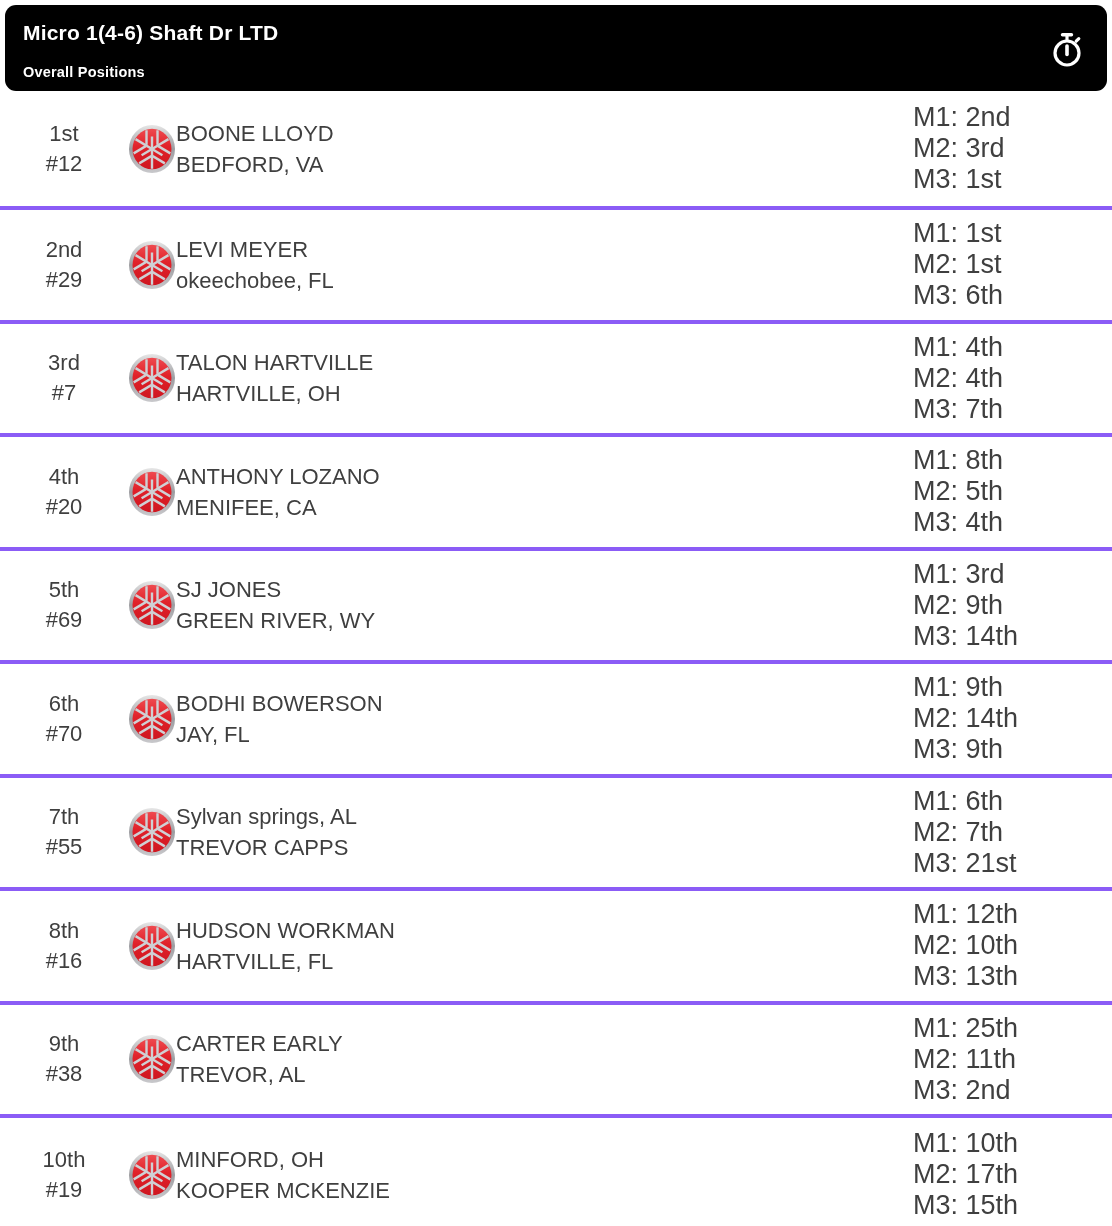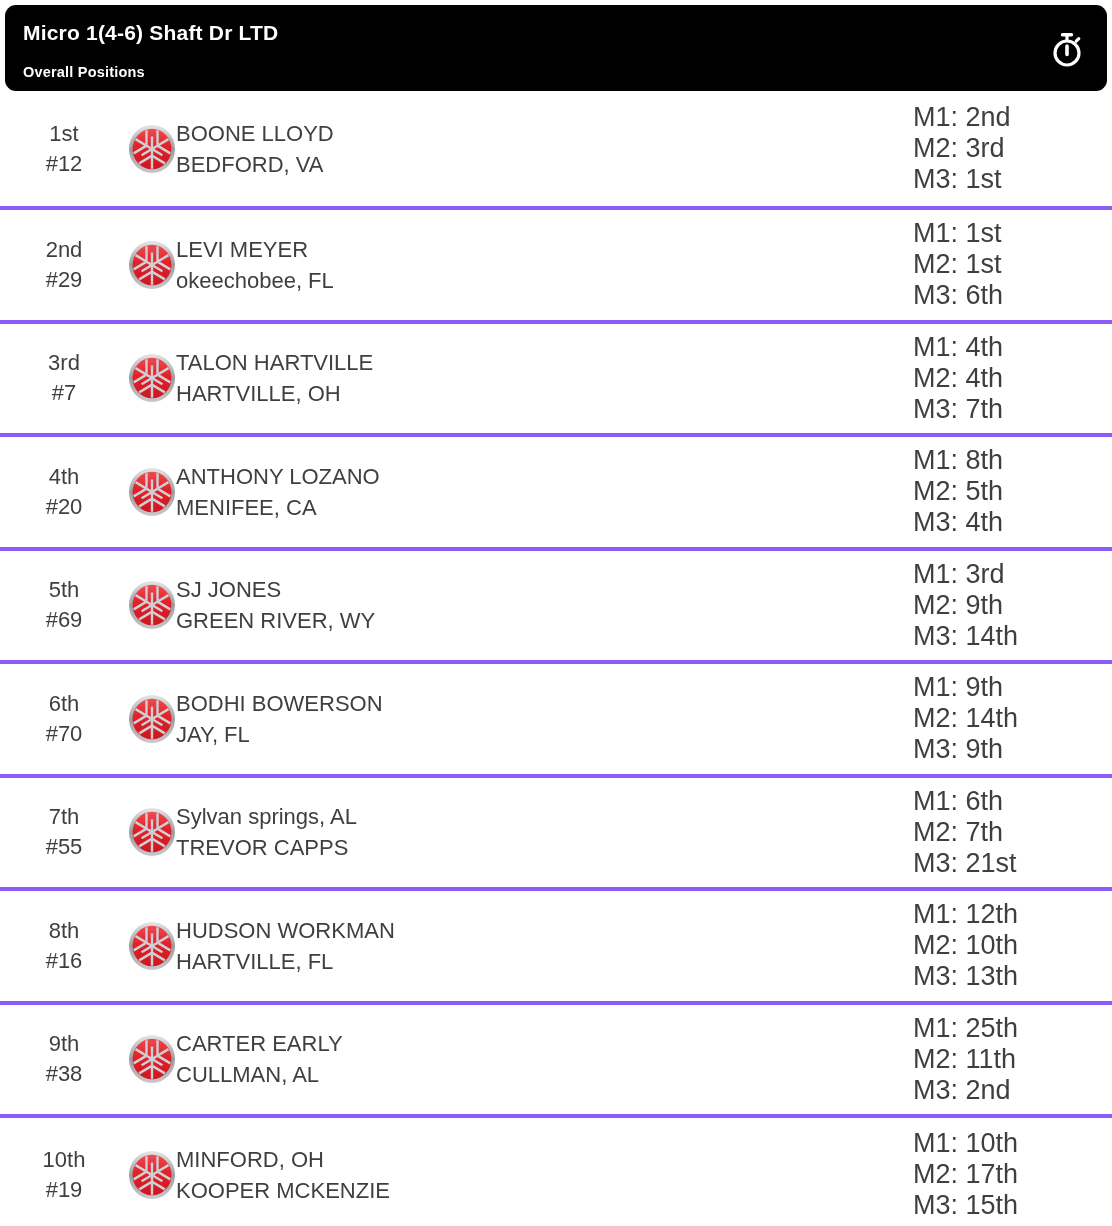--- a/index.html
+++ b/index.html
@@ -551,21 +551,21 @@
             <g transform="rotate(240 24 24)">
               <line x1="18.5" y1="6" x2="18.5" y2="20"></line>
               <line x1="29.5" y1="6" x2="29.5" y2="20"></line>
               <line x1="24" y1="12" x2="24" y2="43"></line>
             </g>
           </g>
         </svg>
       </div>
       <div class="name-col">
         <div>CARTER EARLY</div>
-        <div>CULLMAN, AL</div>
+        <div>TREVOR, AL</div>
       </div>
       <div class="moto-col">
         <div>M1: 25th</div>
         <div>M2: 11th</div>
         <div>M3: 2nd</div>
       </div>
     </div>
 
     <div class="row">
       <div class="pos-col">

